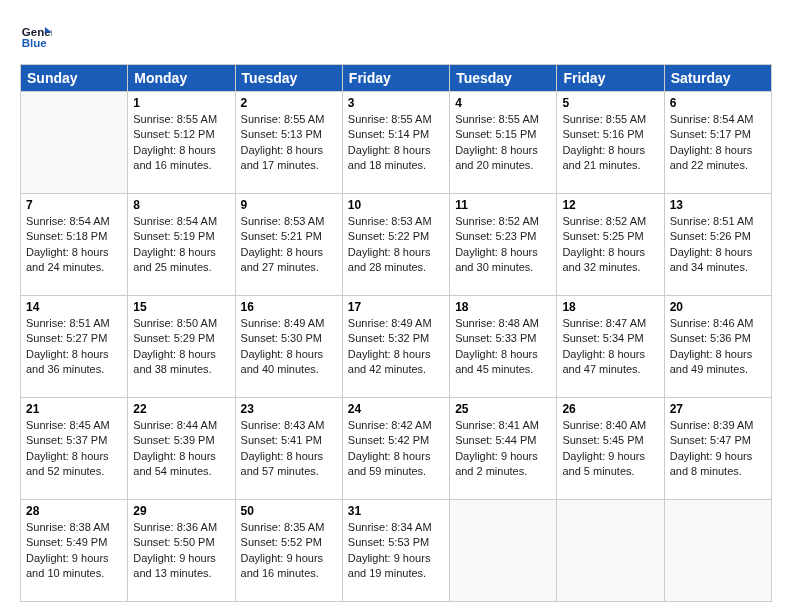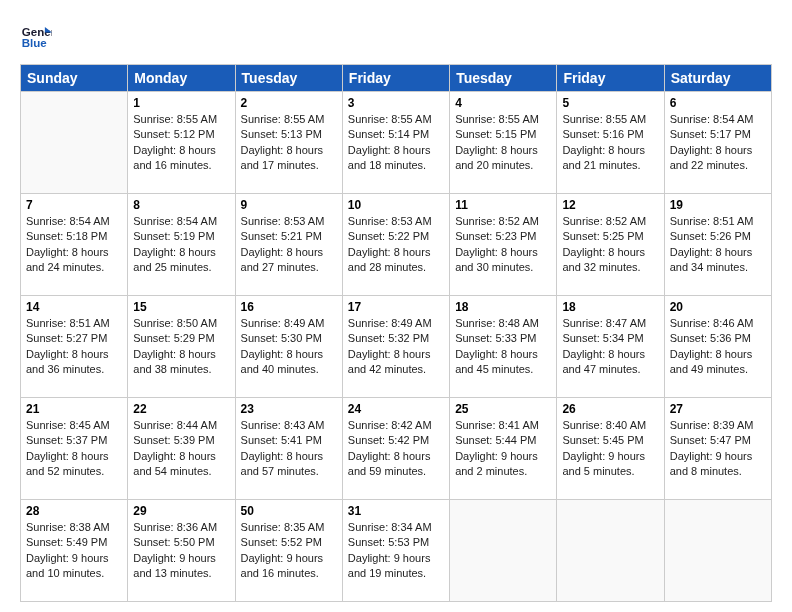--- a/index.html
+++ b/index.html
@@ -165,21 +165,21 @@
           </td>
           <td>
             <span class="day-number">11</span>
             <div class="day-info">Sunrise: 8:52 AM<br>Sunset: 5:23 PM<br>Daylight: 8 hours and 30 minutes.</div>
           </td>
           <td>
             <span class="day-number">12</span>
             <div class="day-info">Sunrise: 8:52 AM<br>Sunset: 5:25 PM<br>Daylight: 8 hours and 32 minutes.</div>
           </td>
           <td>
-            <span class="day-number">19</span>
+            <span class="day-number">13</span>
             <div class="day-info">Sunrise: 8:51 AM<br>Sunset: 5:26 PM<br>Daylight: 8 hours and 34 minutes.</div>
           </td>
         </tr>
         <tr>
           <td>
             <span class="day-number">14</span>
             <div class="day-info">Sunrise: 8:51 AM<br>Sunset: 5:27 PM<br>Daylight: 8 hours and 36 minutes.</div>
           </td>
           <td>
             <span class="day-number">15</span>

